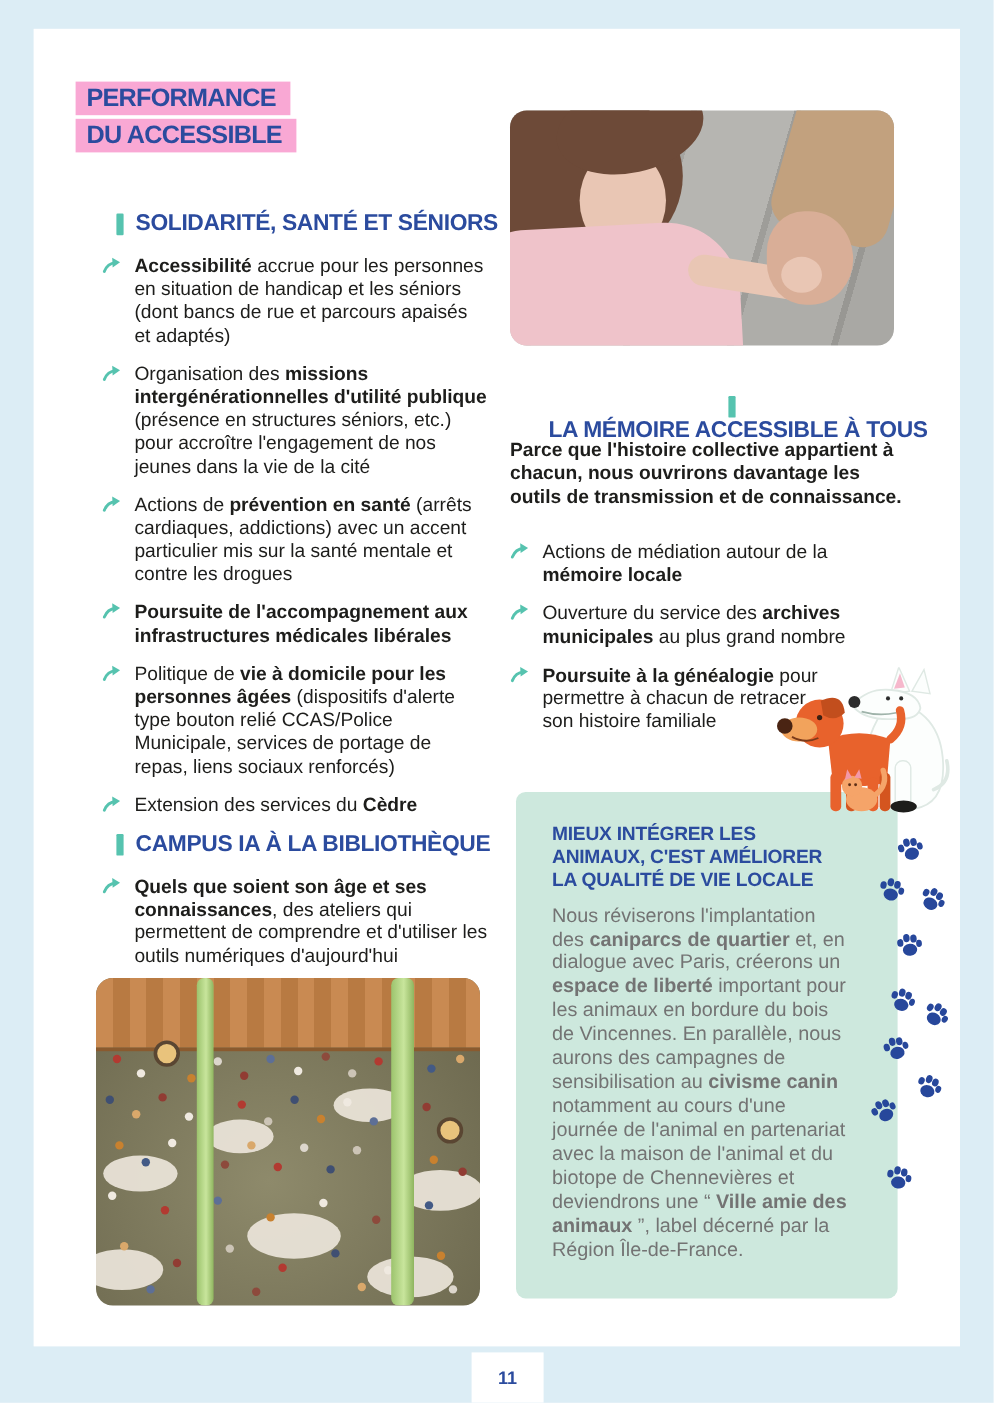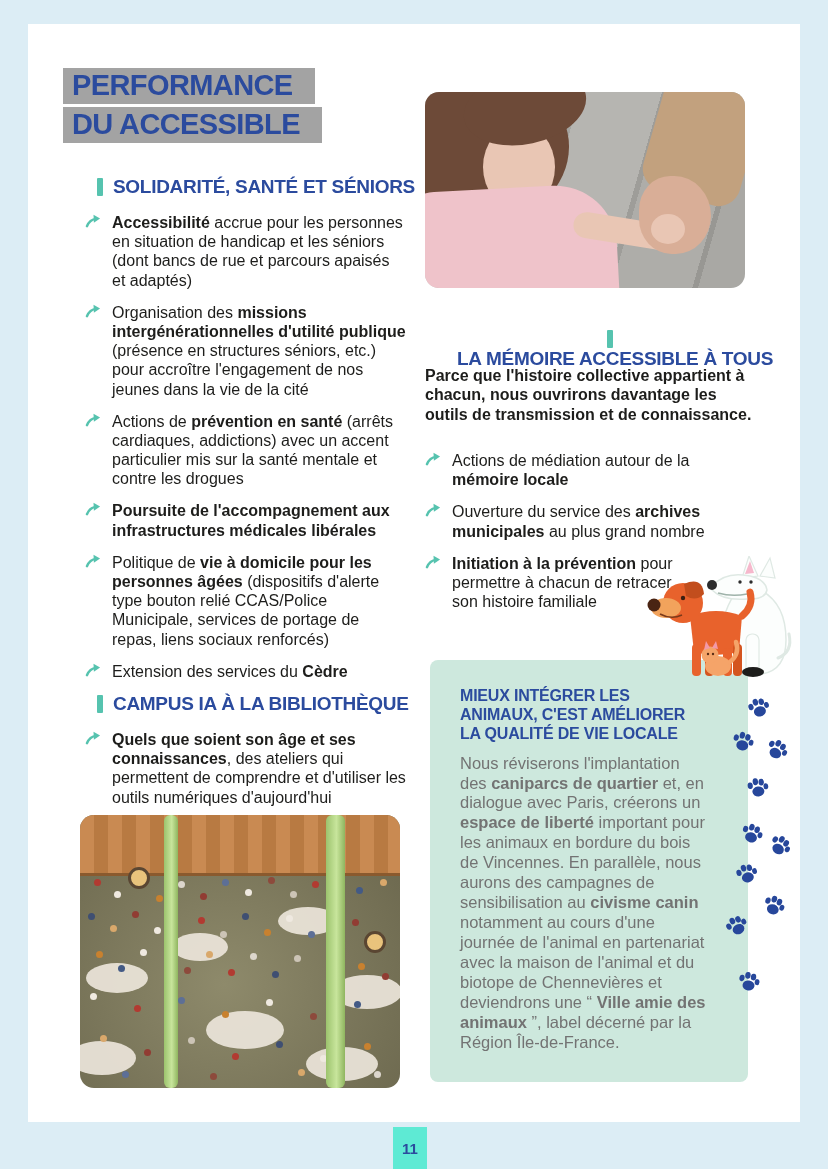--- a/index.html
+++ b/index.html
@@ -9,23 +9,23 @@
     font-family:"Liberation Sans","DejaVu Sans",sans-serif;
     -webkit-font-smoothing:antialiased;
   }
   .page{
     position:absolute;left:28px;top:24px;width:772px;height:1098px;
     background:#ffffff;
   }
   
   .title{position:absolute;left:35px;top:44px;line-height:1;}
   .title .tline{
-    display:inline-block;background:#a3a3a3;color:#2b4b9e;
-    font-size:29px;font-weight:800;letter-spacing:-0.6px;
-    padding:3px 22px 4px 9px;margin-bottom:3px;
+    display:inline-block;background:#f9a8d4;color:#2b4b9e;
+    font-size:21px;font-weight:800;letter-spacing:-0.6px;
+    padding:3px 12px 4px 9px;margin-bottom:3px;
   }
   
   .sec-head{
     position:absolute;display:flex;align-items:center;
     color:#2b4b9e;font-size:19px;font-weight:800;letter-spacing:-0.3px;white-space:nowrap;margin-left:34px;
   }
   .sec-head .bar{
     width:6px;height:18px;background:#56c3af;border-radius:1px;
     margin-right:10px;flex:0 0 auto;
   }
@@ -90,22 +90,22 @@
     line-height:1.2;letter-spacing:-0.2px;
   }
   .mintbox .mbody{color:#737373;font-size:16.5px;line-height:1.21;font-weight:500;}
   .mintbox .mbody b{font-weight:800;}
   
   .dogs{position:absolute;left:618px;top:532px;width:152px;height:128px;z-index:3;}
   
   .paw{position:absolute;width:24px;height:24px;fill:#27479b;z-index:4;}
   
   .pagenum{
-    position:absolute;left:393px;top:1127px;width:34px;height:42px;
-    background:#5eead4;color:#2b4b9e;font-size:15px;font-weight:800;
+    position:absolute;left:393px;top:1127px;width:60px;height:42px;
+    background:#ffffff;color:#2b4b9e;font-size:15px;font-weight:800;
     display:flex;align-items:center;justify-content:center;
   }
   .arrow-svg{display:block;}
 </style>
 </head>
 <body>
 
 <div class="page">
 
   <div class="title">
@@ -245,21 +245,21 @@
         </span>
       <span>Ouverture du service des <b>archives municipales</b> au plus grand nombre</span>
     </div>
     <div class="li narrow">
       <span class="ar">
           <svg class="arrow-svg" viewBox="0 0 18 16" width="17" height="15">
             <path d="M2 13 C4 8 7.5 5.6 12 5.2" fill="none" stroke="#56c3af" stroke-width="2.6" stroke-linecap="round"></path>
             <polygon points="9,0.8 16,4.9 9.4,9.4" fill="#56c3af"></polygon>
           </svg>
         </span>
-      <span><b>Initiation à la prévention</b> pour permettre à chacun de retracer son histoire familiale</span>
+      <span><b>Poursuite à la généalogie</b> pour permettre à chacun de retracer son histoire familiale</span>
     </div>
   </div>
 
   <svg class="dogs" viewBox="0 0 152 128">
 
     <path d="M96 28 Q140 36 140 84 Q140 114 116 118 L74 118 Q62 92 78 60 Q86 38 96 28 Z" fill="#fcfefd" stroke="#dfe9e4" stroke-width="1.5"></path>
     <polygon points="96,22 103,0 112,20" fill="#fcfefd" stroke="#dfe9e4" stroke-width="1.2"></polygon>
     <polygon points="99,18 104,5 108,17" fill="#f6b8cc"></polygon>
     <polygon points="114,20 124,2 129,22" fill="#fcfefd" stroke="#dfe9e4" stroke-width="1.2"></polygon>
     <path d="M66 30 Q78 17 97 19 Q119 21 121 34 Q119 44 101 43 Q77 45 66 34 Z" fill="#fcfefd" stroke="#dfe9e4" stroke-width="1.5"></path>

